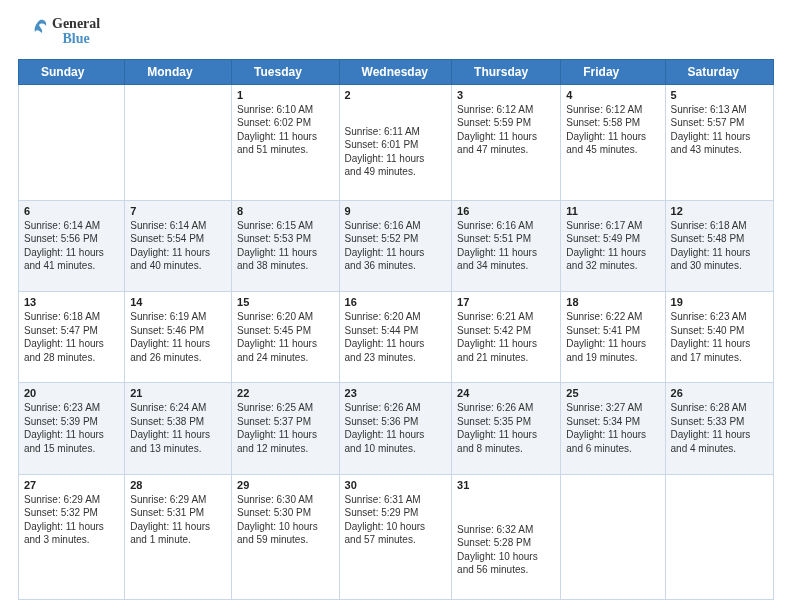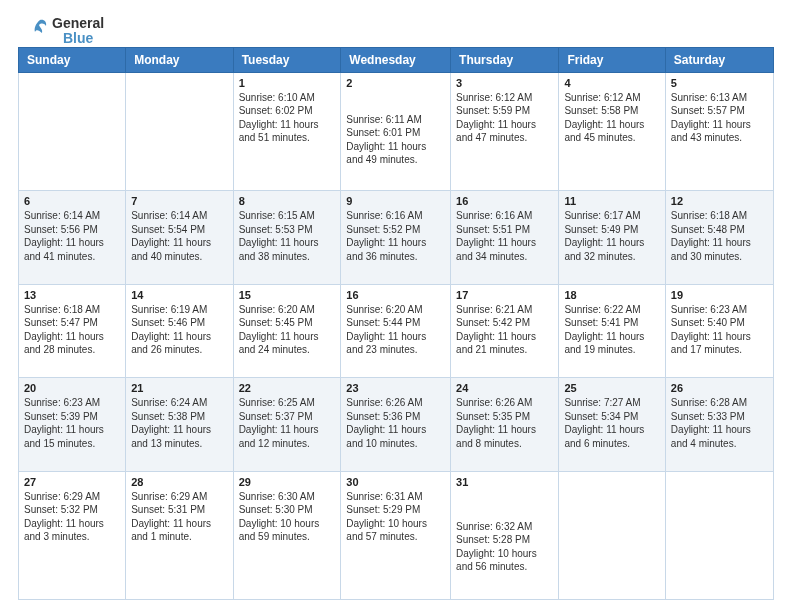--- a/index.html
+++ b/index.html
@@ -14,21 +14,22 @@
       width: 792px;
       height: 612px;
       padding: 16px 18px 12px 18px;
       display: flex;
       flex-direction: column;
     }
     .header {
       display: flex;
       justify-content: space-between;
       align-items: flex-start;
-      margin-bottom: 0;
+      margin-bottom: 12px;
+      font-family: Liberation Serif, serif;
     }
     .logo {
       display: flex;
       flex-direction: column;
       align-items: flex-start;
     }
     .title-block {
       text-align: right;
     }
     .month-title {
@@ -50,21 +51,21 @@
     table {
       width: 100%;
       border-collapse: collapse;
       flex: 1;
     }
     thead tr th {
       background-color: #3a7bbf;
       color: #fff;
       font-size: 12px;
       font-weight: bold;
-      padding: 5px 8px;
+      padding: 5px 22px;
       text-align: left;
       border: 1px solid #2d6aa8;
     }
     tbody tr {
       background: #fff;
     }
     tbody tr:nth-child(even) {
       background: #f0f4f8;
     }
     tbody tr td {
@@ -300,21 +301,21 @@
             </td>
             <td>
               <span class="day-num">24</span>
               <div class="cell-text" style="white-space: pre-line;">Sunrise: 6:26 AM
 Sunset: 5:35 PM
 Daylight: 11 hours
 and 8 minutes.</div>
             </td>
             <td>
               <span class="day-num">25</span>
-              <div class="cell-text" style="white-space: pre-line;">Sunrise: 7:27 AM
+              <div class="cell-text" style="white-space: pre-line;">Sunrise: 3:27 AM
 Sunset: 5:34 PM
 Daylight: 11 hours
 and 6 minutes.</div>
             </td>
             <td>
               <span class="day-num">26</span>
               <div class="cell-text" style="white-space: pre-line;">Sunrise: 6:28 AM
 Sunset: 5:33 PM
 Daylight: 11 hours
 and 4 minutes.</div>

